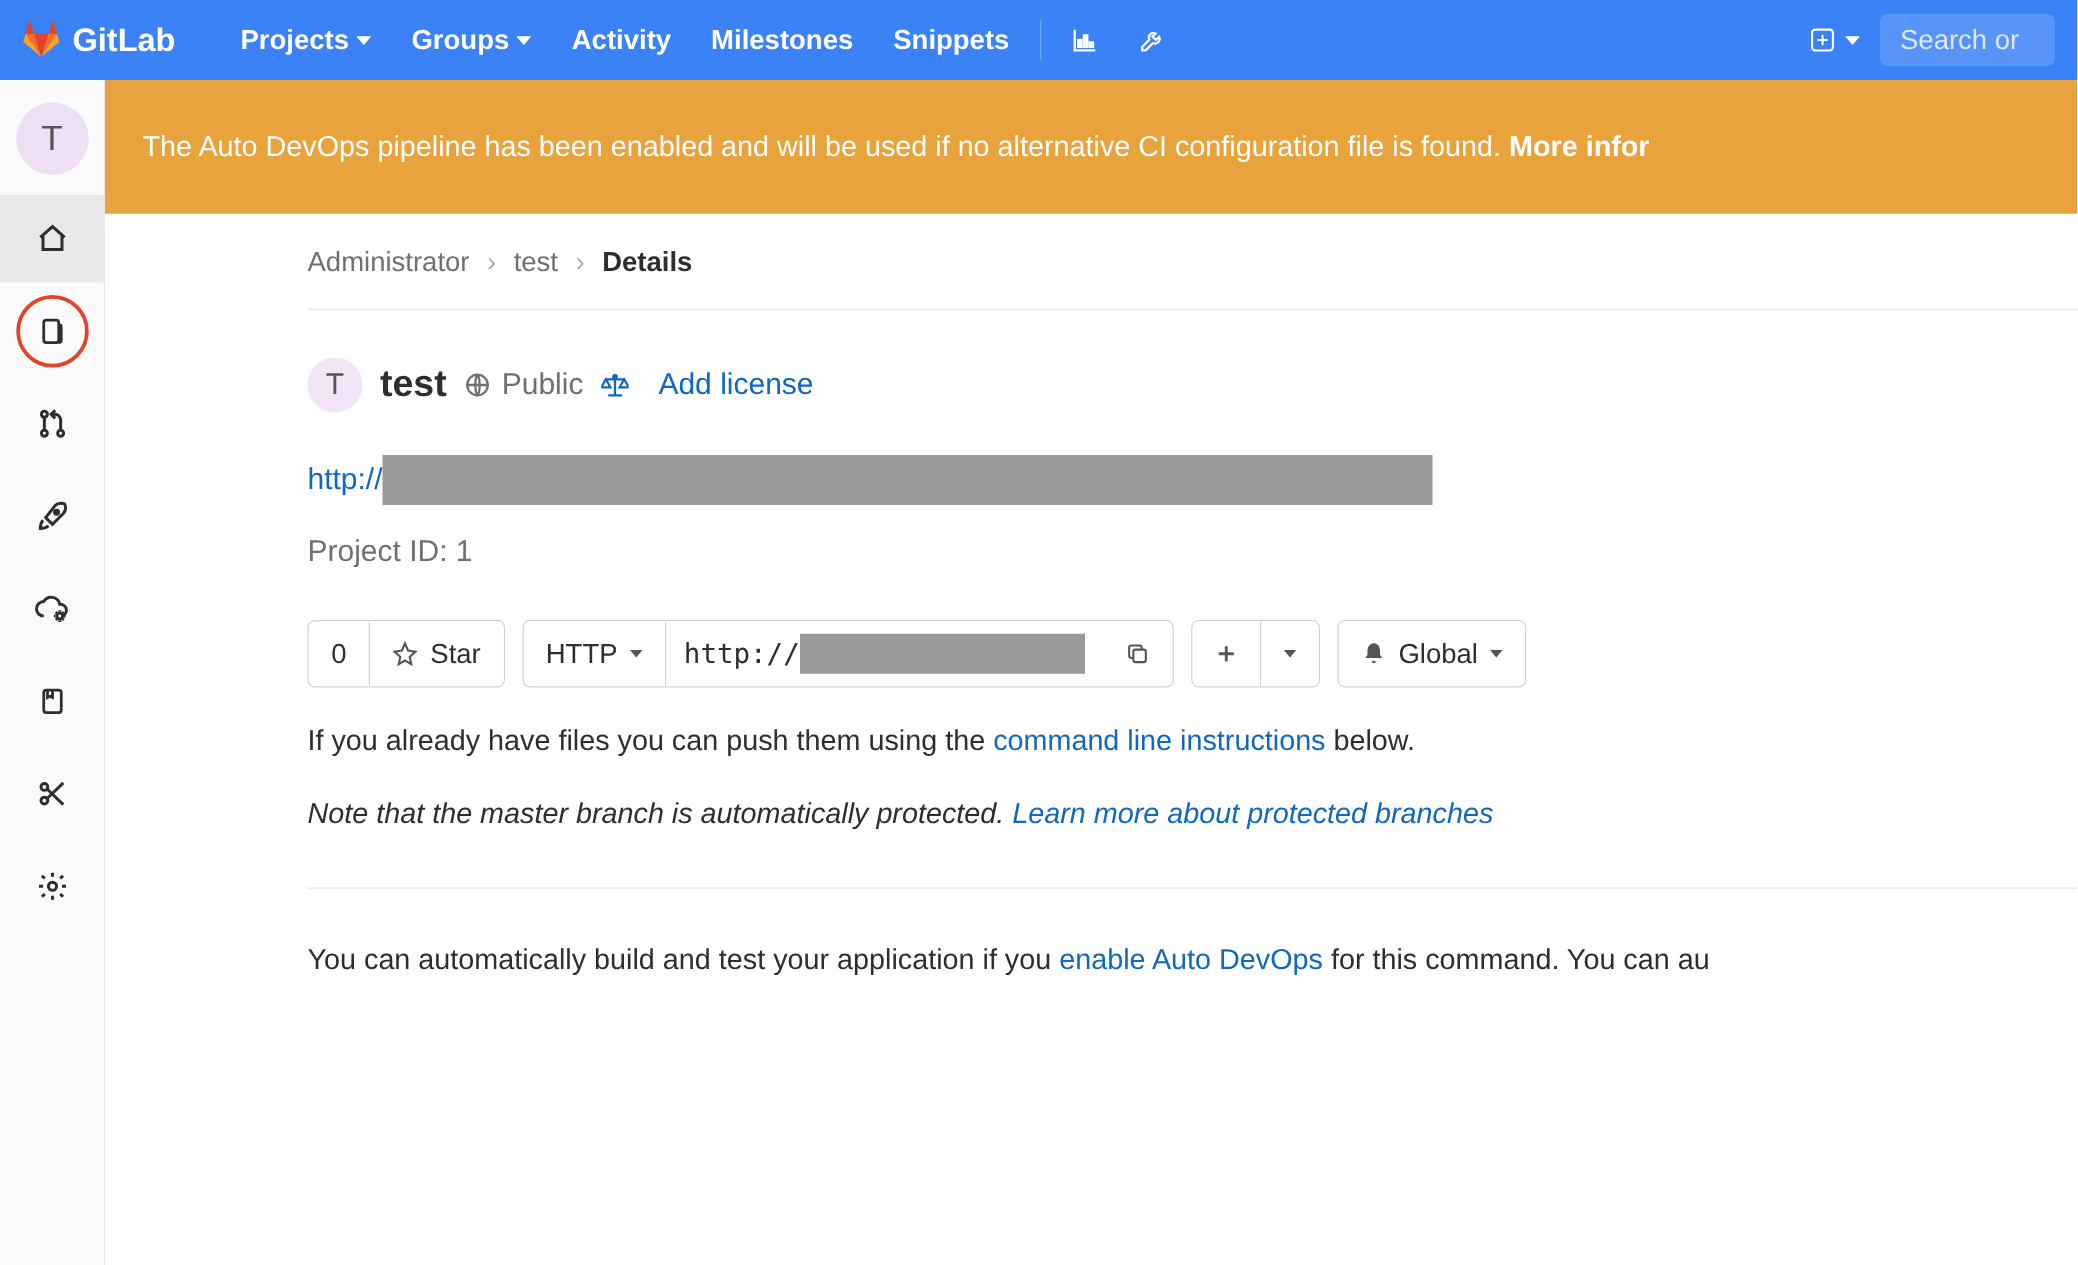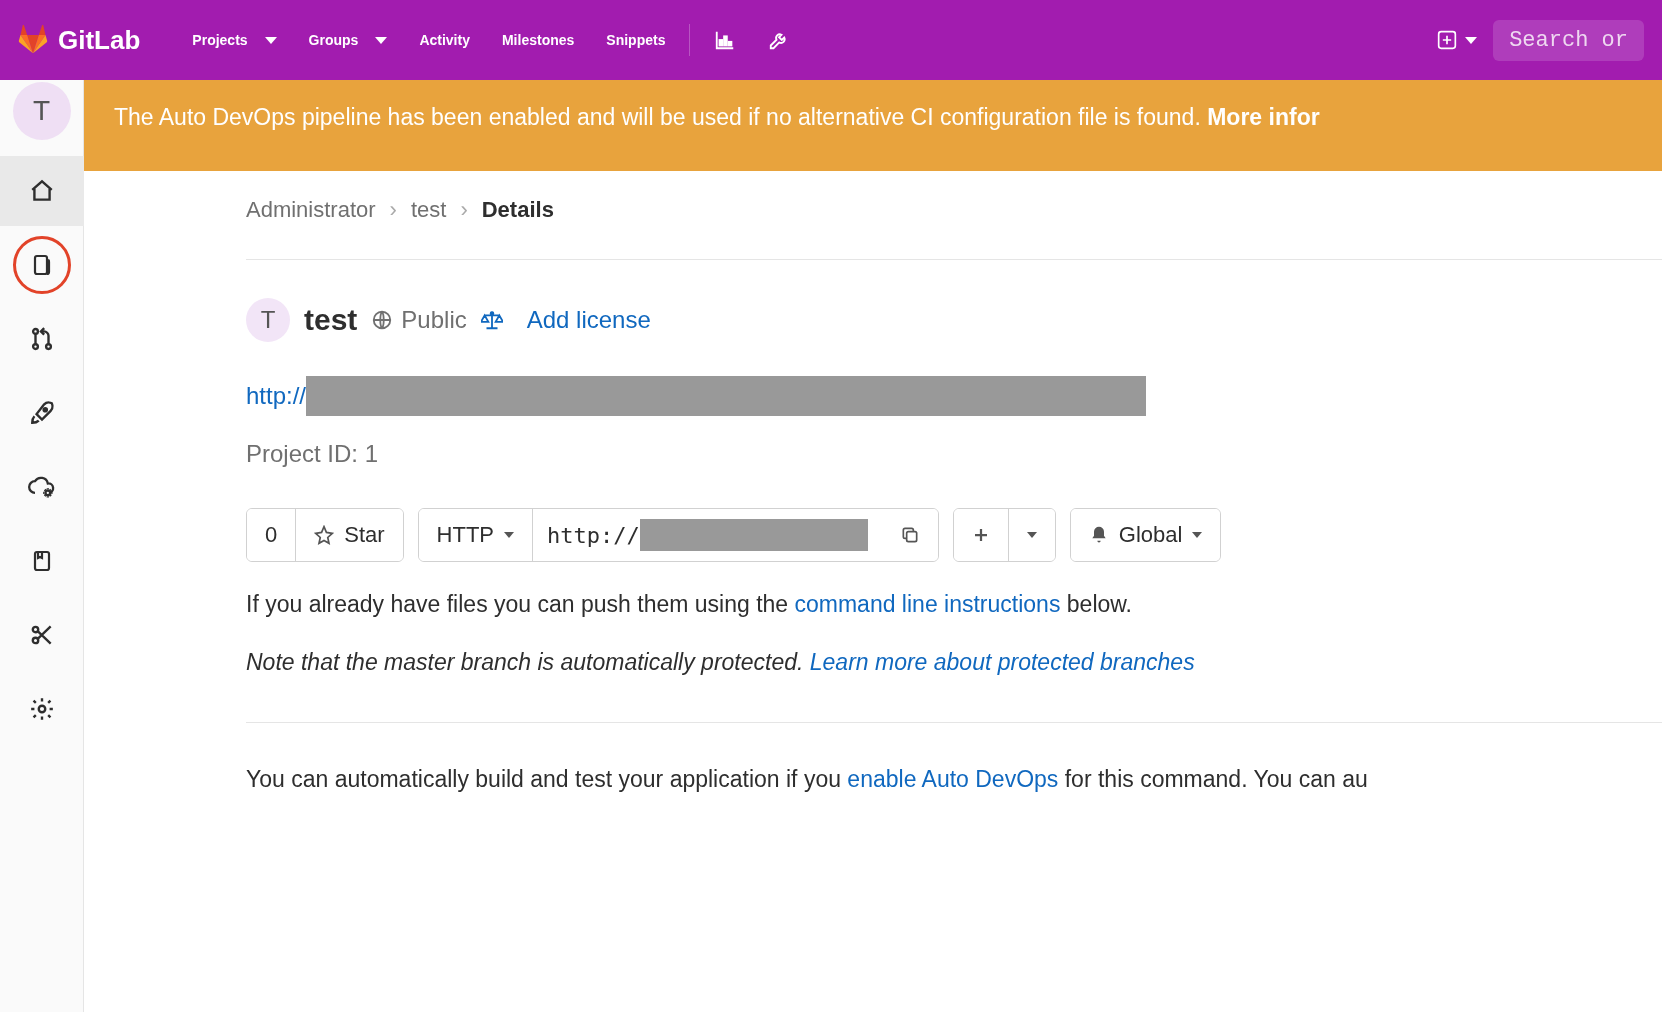--- a/index.html
+++ b/index.html
@@ -1,41 +1,41 @@
 <!DOCTYPE html>
 <html><head>
 <meta charset="utf-8">
 <style>
 * { box-sizing: border-box; margin: 0; padding: 0; }
 body { font-family: -apple-system, BlinkMacSystemFont, "Segoe UI", Helvetica, Arial, sans-serif; overflow: hidden; width: 1662px; height: 1012px; position: relative; color: #2e2e2e; }
 
 
-.navbar { background: #a21caf; height: 80px; display: flex; align-items: center; padding: 0 18px; color: #fff; position: relative; z-index: 10; }
+.navbar { background: #3b82f6; height: 64px; display: flex; align-items: center; padding: 0 18px; color: #fff; position: relative; z-index: 10; }
 .navbar-logo { display: flex; align-items: center; gap: 10px; margin-right: 36px; }
 .navbar-logo-text { font-size: 26px; font-weight: 600; }
-.navbar-item { display: flex; align-items: center; gap: 17px; font-size: 14px; font-weight: 600; padding: 10px 16px; cursor: pointer; }
+.navbar-item { display: flex; align-items: center; gap: 6px; font-size: 22px; font-weight: 600; padding: 10px 16px; cursor: pointer; }
 .navbar-icon-btn { padding: 10px 16px; cursor: pointer; display: flex; align-items: center; }
 .navbar-divider { width: 1px; height: 32px; background: rgba(255,255,255,0.25); margin: 0 8px; }
 .navbar-spacer { flex: 1; }
-.navbar-search { background: rgba(255,255,255,0.15); border-radius: 6px; padding: 8px 16px; color: rgba(255,255,255,0.8); font-size: 22px; min-width: 140px; font-family: Liberation Mono, monospace; }
+.navbar-search { background: rgba(255,255,255,0.15); border-radius: 6px; padding: 8px 16px; color: rgba(255,255,255,0.8); font-size: 22px; min-width: 140px; }
 .caret-down { width: 0; height: 0; border-left: 6px solid transparent; border-right: 6px solid transparent; border-top: 7px solid currentColor; display: inline-block; }
 
 
 .sidebar { position: absolute; top: 64px; left: 0; bottom: 0; width: 84px; background: #fafafa; border-right: 1px solid #e5e5e5; display: flex; flex-direction: column; align-items: center; padding-top: 18px; gap: 4px; }
 .sidebar-avatar { width: 58px; height: 58px; border-radius: 50%; background: #efdff4; color: #555; display: flex; align-items: center; justify-content: center; font-size: 28px; font-weight: 400; margin-bottom: 12px; }
 .sidebar-item { width: 84px; height: 70px; display: flex; align-items: center; justify-content: center; cursor: pointer; position: relative; }
 .sidebar-item.active { background: #e9e9e9; }
 .circle-highlight { position: absolute; width: 58px; height: 58px; border: 3px solid #e24329; border-radius: 50%; pointer-events: none; }
 
 
 .main { position: absolute; top: 64px; left: 84px; right: 0; bottom: 0; background: #fff; overflow: hidden; }
 .banner { background: #e8a33d; color: #fff; font-size: 23px; padding: 40px 30px; font-weight: 400; white-space: nowrap; overflow: hidden; }
 .banner b { font-weight: 700; }
 .content { padding: 26px 0 0 162px; }
-.breadcrumb { display: flex; align-items: flex-start; gap: 14px; font-size: 22px; color: #707070; padding-bottom: 36px; border-bottom: 1px solid #e5e5e5; margin-right: 0; }
+.breadcrumb { display: flex; align-items: flex-start; gap: 14px; font-size: 22px; color: #707070; padding-bottom: 24px; border-bottom: 1px solid #e5e5e5; margin-right: 0; }
 .breadcrumb .sep { color: #aaa; }
 .breadcrumb .current { color: #2e2e2e; font-weight: 600; }
 
 .project-header { display: flex; align-items: center; gap: 14px; margin-top: 38px; }
 .proj-avatar { width: 44px; height: 44px; border-radius: 50%; background: #f2e5f7; color: #555; display: flex; align-items: center; justify-content: center; font-size: 24px; }
 .proj-name { font-size: 30px; font-weight: 700; }
 .proj-vis { display: flex; align-items: center; gap: 8px; color: #707070; font-size: 24px; }
 .proj-license { display: flex; align-items: center; gap: 24px; color: #1068bf; font-size: 24px; }
 
 .clone-url { margin-top: 34px; font-size: 24px; display: flex; align-items: center; }

